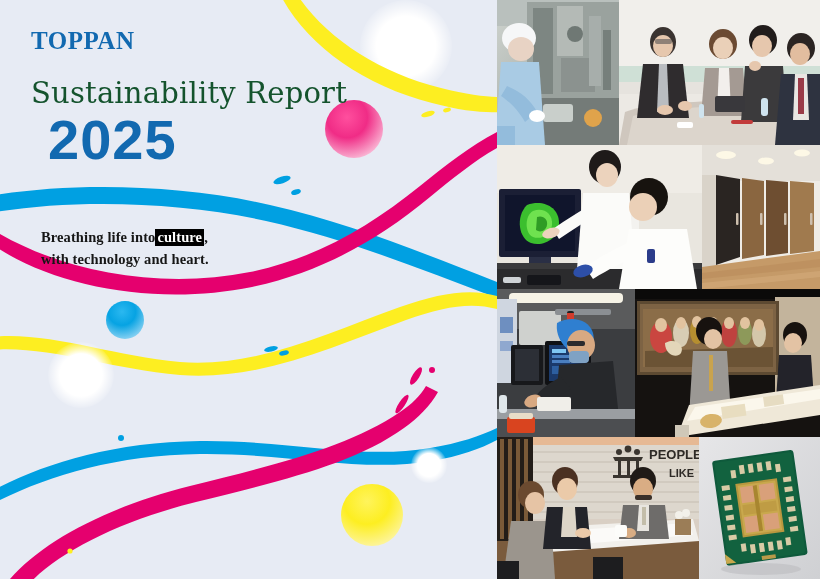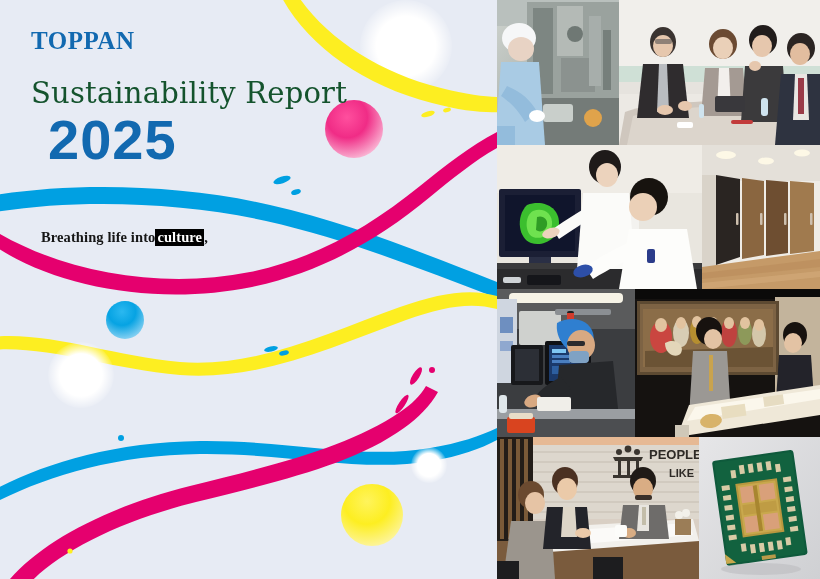--- a/index.html
+++ b/index.html
@@ -200,20 +200,21 @@
 
     <div id="cover-text">
       <div class="logo">TOPPAN</div>
 
       <div class="report-title">Sustainability Report</div>
 
       <div class="report-year">2025</div>
 
       <div class="tagline">
         <div><span>Breathing life into</span><span class="hl">culture</span><span>,</span></div>
+        <div>with technology and heart.</div>
       </div>
     </div>
   </div>
 
   <div id="photos">
 
     <div class="photo" style="left:0px; top:0px; width:122px; height:145px;">
       <svg viewBox="0 0 122 145" preserveAspectRatio="none">
         <defs>
           <linearGradient id="p1bg" x1="0" y1="0" x2="1" y2="1">

